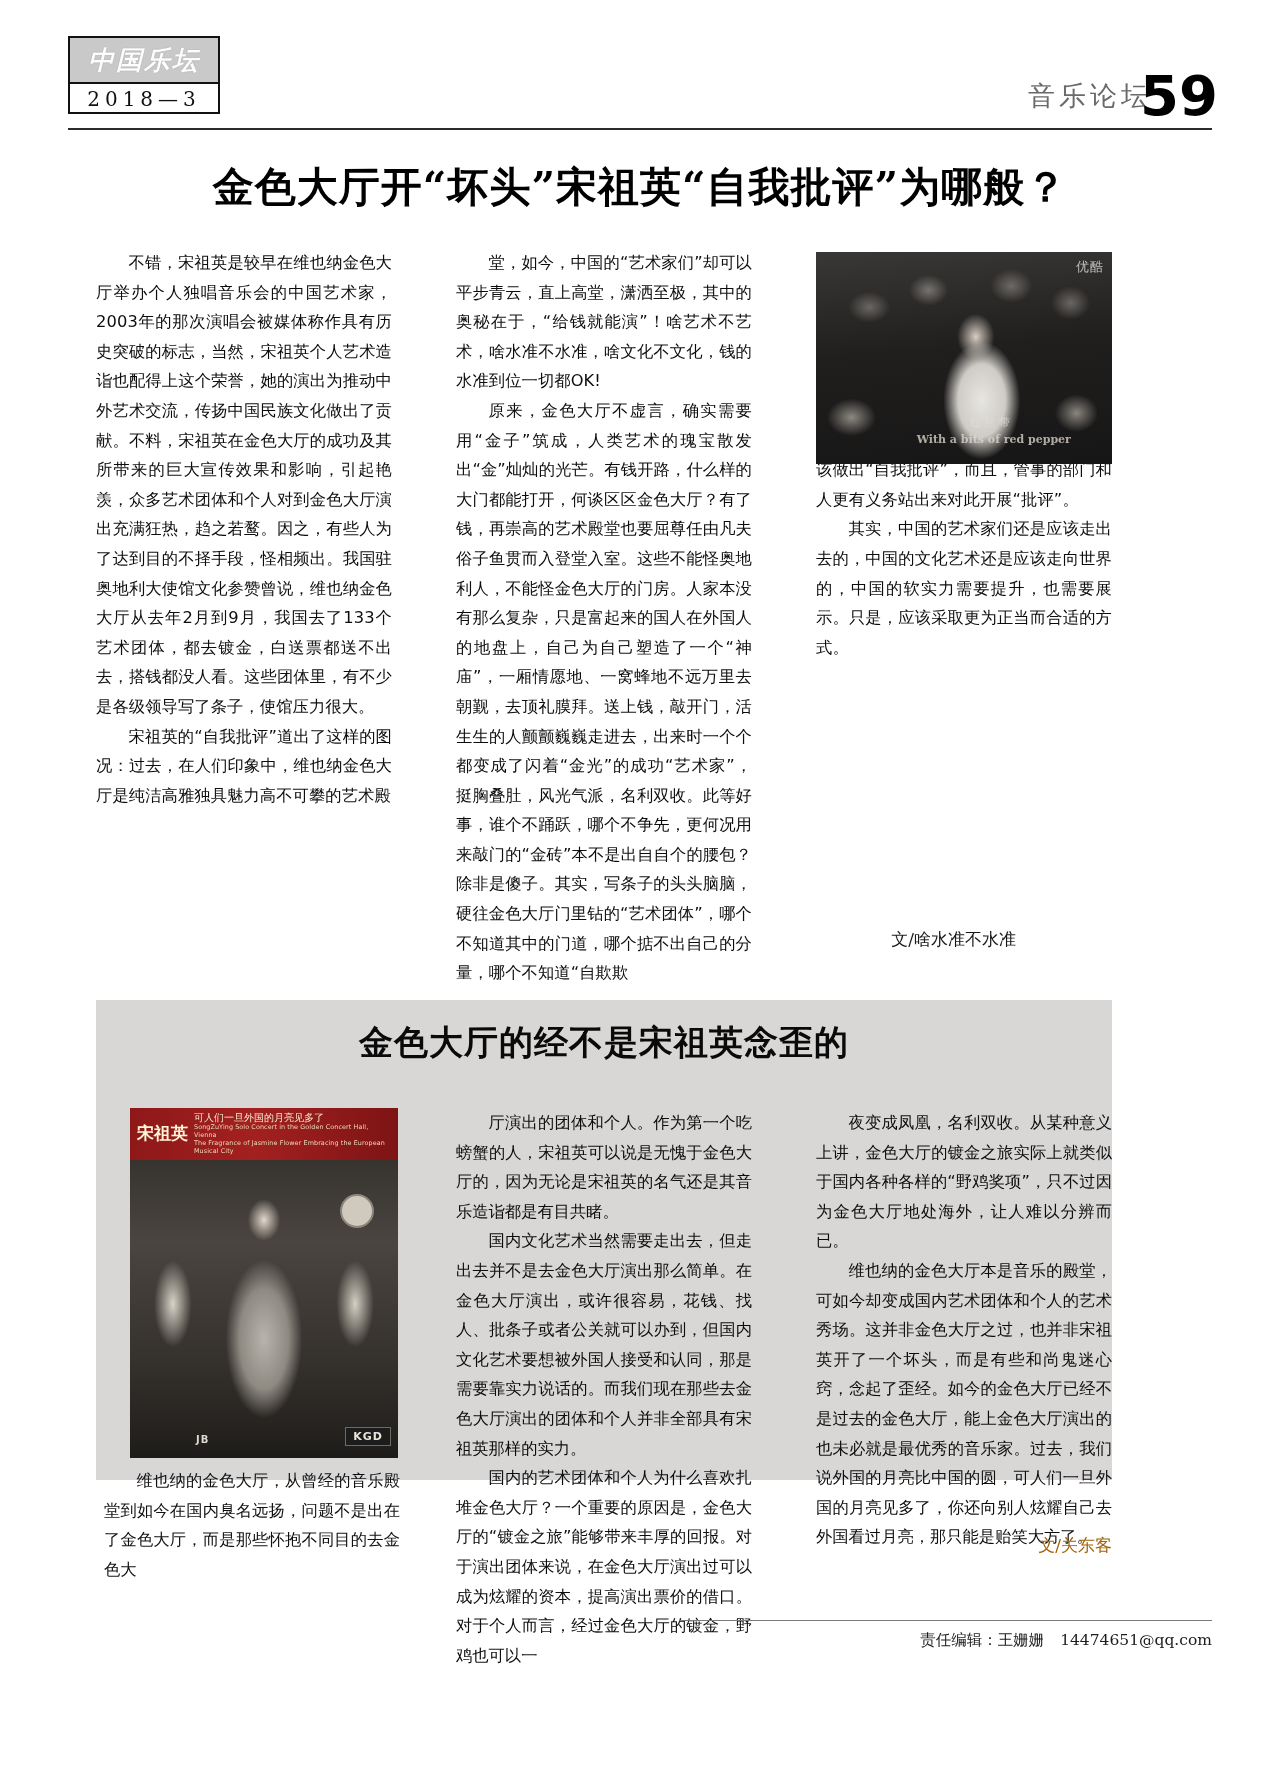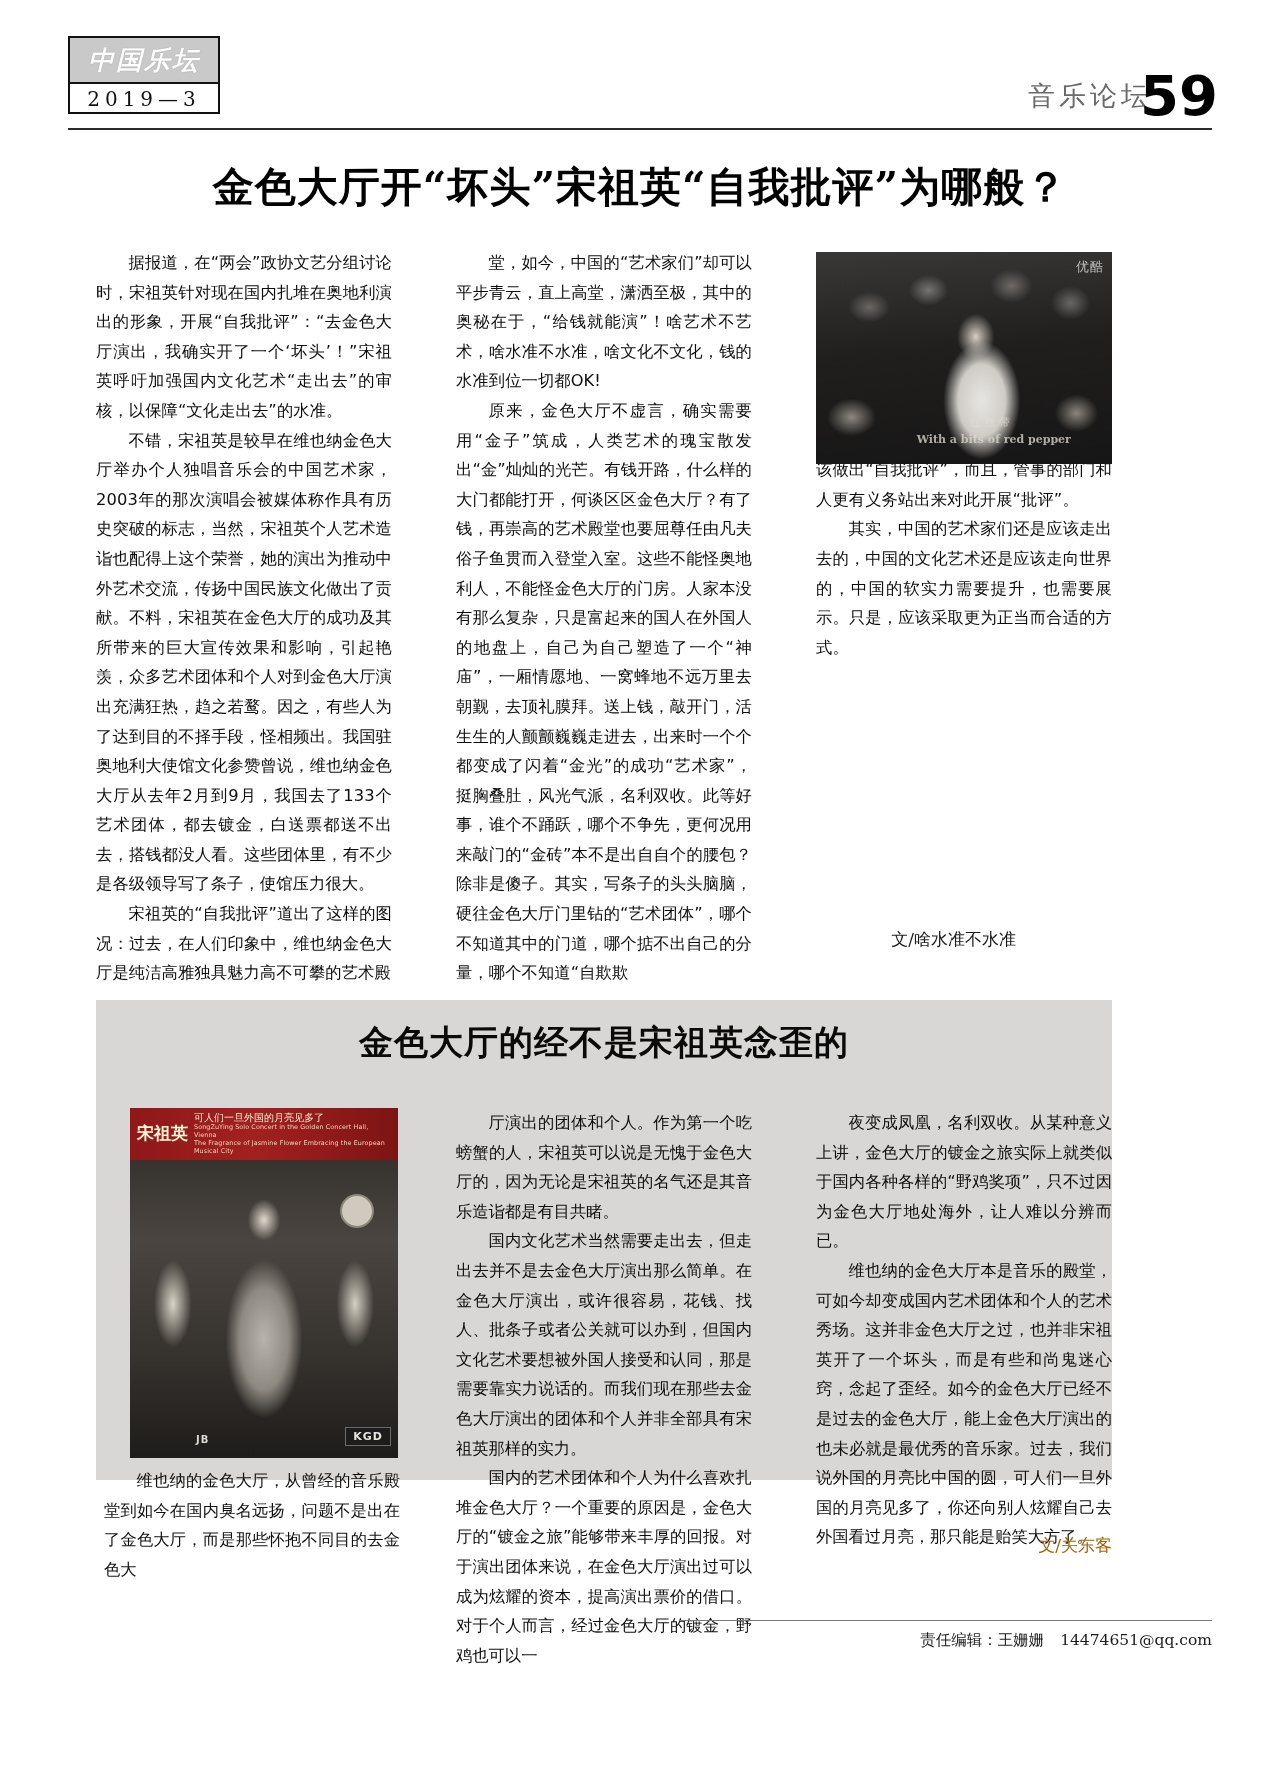--- a/index.html
+++ b/index.html
@@ -357,32 +357,31 @@
     margin-left: 16px;
   }
 </style>
 </head>
 <body>
 
 <div class="page">
 
   <div class="masthead">
     <div class="masthead-logo">中国乐坛</div>
-    <div class="masthead-year">2019—3</div>
+    <div class="masthead-year">2018—3</div>
   </div>
 
   <div class="section-title">音乐论坛</div>
   <div class="page-number">59</div>
   <div class="header-rule"></div>
 
   <div class="headline-1">金色大厅开“坏头”宋祖英“自我批评”为哪般？</div>
 
   <div class="cols-1">
     <div class="col c1">
-      <p>据报道，在“两会”政协文艺分组讨论时，宋祖英针对现在国内扎堆在奥地利演出的形象，开展“自我批评”：“去金色大厅演出，我确实开了一个‘坏头’！”宋祖英呼吁加强国内文化艺术“走出去”的审核，以保障“文化走出去”的水准。</p>
       <p>不错，宋祖英是较早在维也纳金色大厅举办个人独唱音乐会的中国艺术家，2003年的那次演唱会被媒体称作具有历史突破的标志，当然，宋祖英个人艺术造诣也配得上这个荣誉，她的演出为推动中外艺术交流，传扬中国民族文化做出了贡献。不料，宋祖英在金色大厅的成功及其所带来的巨大宣传效果和影响，引起艳羡，众多艺术团体和个人对到金色大厅演出充满狂热，趋之若鹜。因之，有些人为了达到目的不择手段，怪相频出。我国驻奥地利大使馆文化参赞曾说，维也纳金色大厅从去年2月到9月，我国去了133个艺术团体，都去镀金，白送票都送不出去，搭钱都没人看。这些团体里，有不少是各级领导写了条子，使馆压力很大。</p>
       <p>宋祖英的“自我批评”道出了这样的图况：过去，在人们印象中，维也纳金色大厅是纯洁高雅独具魅力高不可攀的艺术殿</p>
     </div>
     <div class="col c2">
       <p>堂，如今，中国的“艺术家们”却可以平步青云，直上高堂，潇洒至极，其中的奥秘在于，“给钱就能演”！啥艺术不艺术，啥水准不水准，啥文化不文化，钱的水准到位一切都OK!</p>
       <p>原来，金色大厅不虚言，确实需要用“金子”筑成，人类艺术的瑰宝散发出“金”灿灿的光芒。有钱开路，什么样的大门都能打开，何谈区区金色大厅？有了钱，再崇高的艺术殿堂也要屈尊任由凡夫俗子鱼贯而入登堂入室。这些不能怪奥地利人，不能怪金色大厅的门房。人家本没有那么复杂，只是富起来的国人在外国人的地盘上，自己为自己塑造了一个“神庙”，一厢情愿地、一窝蜂地不远万里去朝觐，去顶礼膜拜。送上钱，敲开门，活生生的人颤颤巍巍走进去，出来时一个个都变成了闪着“金光”的成功“艺术家”，挺胸叠肚，风光气派，名利双收。此等好事，谁个不踊跃，哪个不争先，更何况用来敲门的“金砖”本不是出自自个的腰包？除非是傻子。其实，写条子的头头脑脑，硬往金色大厅门里钻的“艺术团体”，哪个不知道其中的门道，哪个掂不出自己的分量，哪个不知道“自欺欺</p>
     </div>
     <div class="col c3">
       <p>人”四个字咋写？</p>
       <p>再好的艺术，一旦蒙上金钱名利的污垢，啥都不是！金色大厅的梦想同样如此。</p>

